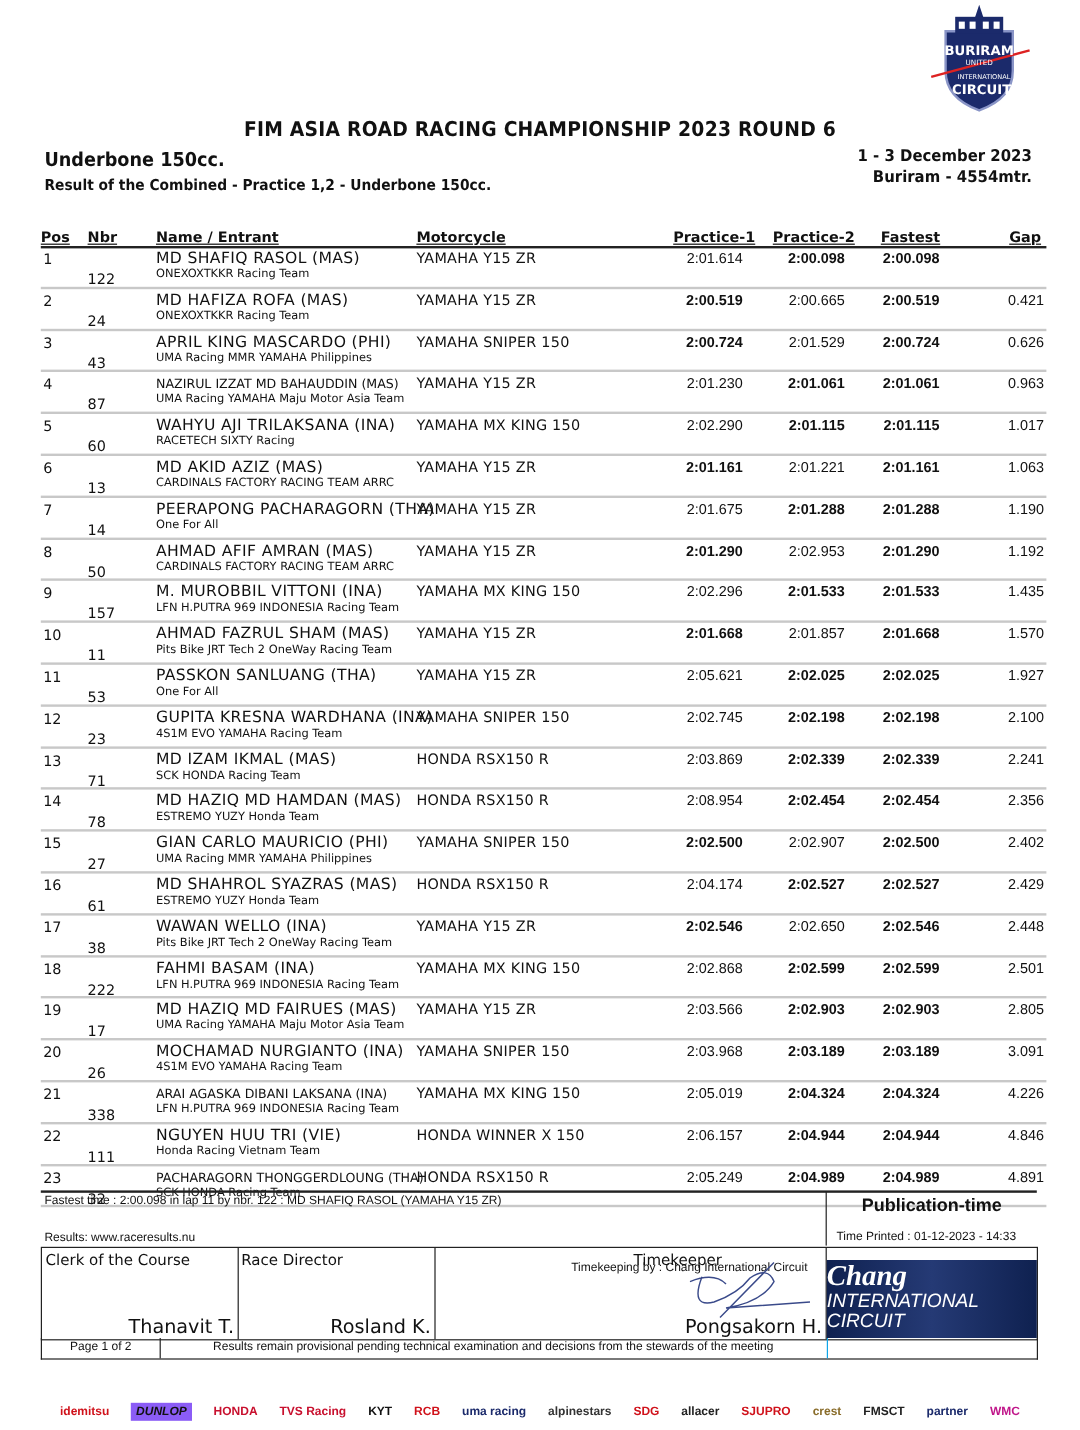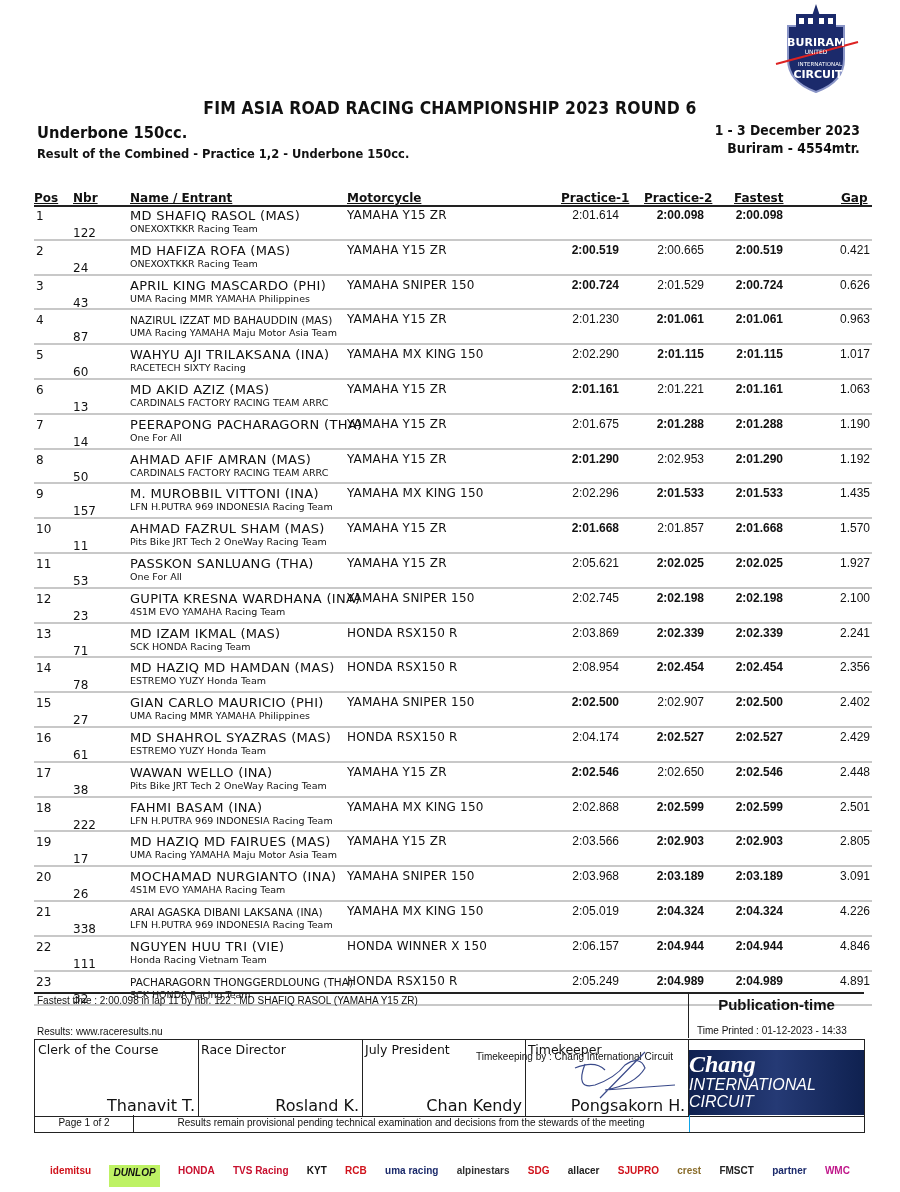--- a/index.html
+++ b/index.html
@@ -36,21 +36,21 @@
   .sigbox { left:34px; top:1039px; width:829px; height:76px; border:1.5px solid #222; }
   .cell { position:absolute; top:0; height:76px; border-right:1px solid #222; }
   .cell .lbl { position:absolute; left:3px; top:2px; font-size:12.5px; }
   .cell .nm { position:absolute; right:3px; bottom:1px; font-size:16px; }
   .chang { position:absolute; left:654px; top:10px; width:175px; height:65px; background:linear-gradient(90deg,#0f2150,#253a75 50%,#0f2150); color:#fff; text-align:left; font-family:"Liberation Sans", sans-serif; }
   .chang .c1 { font-family:"Liberation Serif", serif; font-style:italic; font-weight:bold; font-size:24px; line-height:24px; margin-top:2px; }
   .chang .c2 { font-style:italic; font-size:16px; line-height:17px; }
   .pagebar { left:34px; top:1115px; width:829px; height:17px; border:1.5px solid #222; border-top:none; font-family:"Liberation Sans", sans-serif; font-size:10px; }
   .pagebar .pg { position:absolute; left:0; top:0; width:98px; height:17px; border-right:1px solid #222; text-align:center; line-height:16px; }
   .pagebar .disc { position:absolute; left:98px; top:0; width:556px; height:17px; border-right:1px solid #0ea5e9; text-align:center; line-height:16px; }
-  .sponsors { left:50px; top:1165px; width:800px; height:22px; display:flex; justify-content:space-between; font-family:"Liberation Sans", sans-serif; font-size:10px; }
+  .sponsors { left:50px; top:1165px; width:800px; height:22px; display:flex; justify-content:space-between; align-items:center; font-family:"Liberation Sans", sans-serif; font-size:10px; }
   .sp { font-weight:bold; white-space:nowrap; }
 </style>
 </head>
 <body>
 
 <div class="abs logo">
   <svg width="96" height="90" viewBox="0 0 96 90">
     <path d="M20 22 L76 22 L76 55 Q76 78 48 88 Q20 78 20 55 Z" fill="#1b2a6b" stroke="#8a95c7" stroke-width="2"></path>
     <rect x="28" y="10" width="40" height="14" fill="#1b2a6b"></rect>
     <polygon points="48,0 44,12 52,12" fill="#1b2a6b"></polygon>
@@ -352,24 +352,20 @@
 
 <div class="abs sigbox">
   <div class="cell" style="left:0;width:163px">
     <div class="lbl">Clerk of the Course</div>
     <div class="nm">Thanavit T.</div>
   </div>
   <div class="cell" style="left:163px;width:164px">
     <div class="lbl">Race Director</div>
     <div class="nm">Rosland K.</div>
   </div>
-  <div class="cell" style="left:327px;width:163px">
-    <div class="lbl">July President</div>
-    <div class="nm">Chan Kendy</div>
-  </div>
   <div class="cell" style="left:490px;width:163px">
     <div class="lbl">Timekeeper</div>
     <svg class="abs" style="left:20px;top:10px" width="140" height="50">
       <path d="M30 18 Q50 10 60 20 M40 14 Q30 40 50 35 Q70 28 80 15 Q95 5 100 18 Q90 35 60 40 L130 35 M55 48 L100 2" stroke="#3a4a8a" stroke-width="1.2" fill="none"></path>
     </svg>
     <div class="nm">Pongsakorn H.</div>
   </div>
   <div class="chang">
     <div class="c1">Chang</div>
     <div class="c2">INTERNATIONAL</div>
@@ -377,21 +373,21 @@
   </div>
 </div>
 
 <div class="abs pagebar">
   <div class="pg">Page 1 of 2</div>
   <div class="disc">Results remain provisional pending technical examination and decisions from the stewards of the meeting</div>
 </div>
 
 <div class="abs sponsors" id="sponsors">
     <span class="sp" style="color: rgb(208, 18, 27);">idemitsu</span>
-    <span class="sp" style="color: rgb(17, 17, 17); background: #bef264; padding: 2px 4px; font-style: italic;">DUNLOP</span>
+    <span class="sp" style="color: rgb(17, 17, 17); background: #8b5cf6; padding: 2px 4px; font-style: italic;">DUNLOP</span>
     <span class="sp" style="color: rgb(200, 16, 46);">HONDA</span>
     <span class="sp" style="color: rgb(200, 16, 46);">TVS Racing</span>
     <span class="sp" style="color: rgb(17, 17, 17);">KYT</span>
     <span class="sp" style="color: rgb(208, 18, 27);">RCB</span>
     <span class="sp" style="color: rgb(27, 42, 107);">uma racing</span>
     <span class="sp" style="color: rgb(51, 51, 51);">alpinestars</span>
     <span class="sp" style="color: rgb(208, 18, 27);">SDG</span>
     <span class="sp" style="color: rgb(34, 34, 34);">allacer</span>
     <span class="sp" style="color: rgb(208, 18, 27);">SJUPRO</span>
     <span class="sp" style="color: rgb(138, 109, 43);">crest</span>

